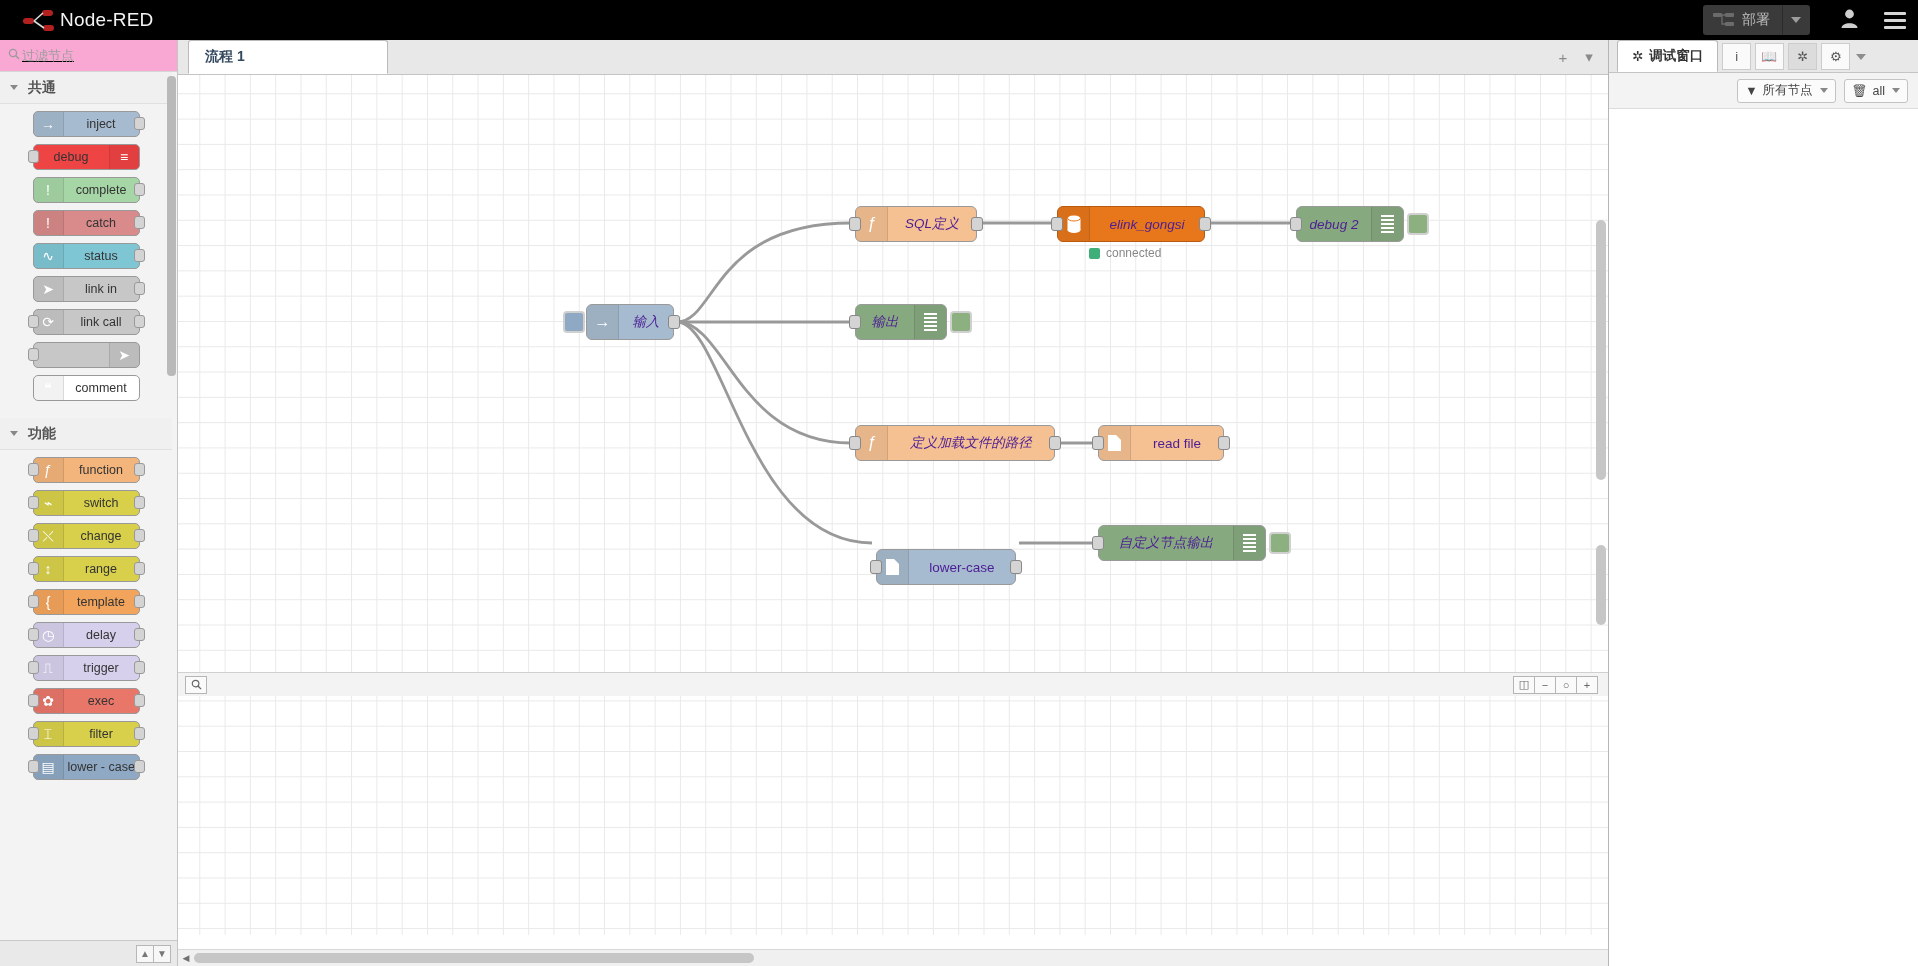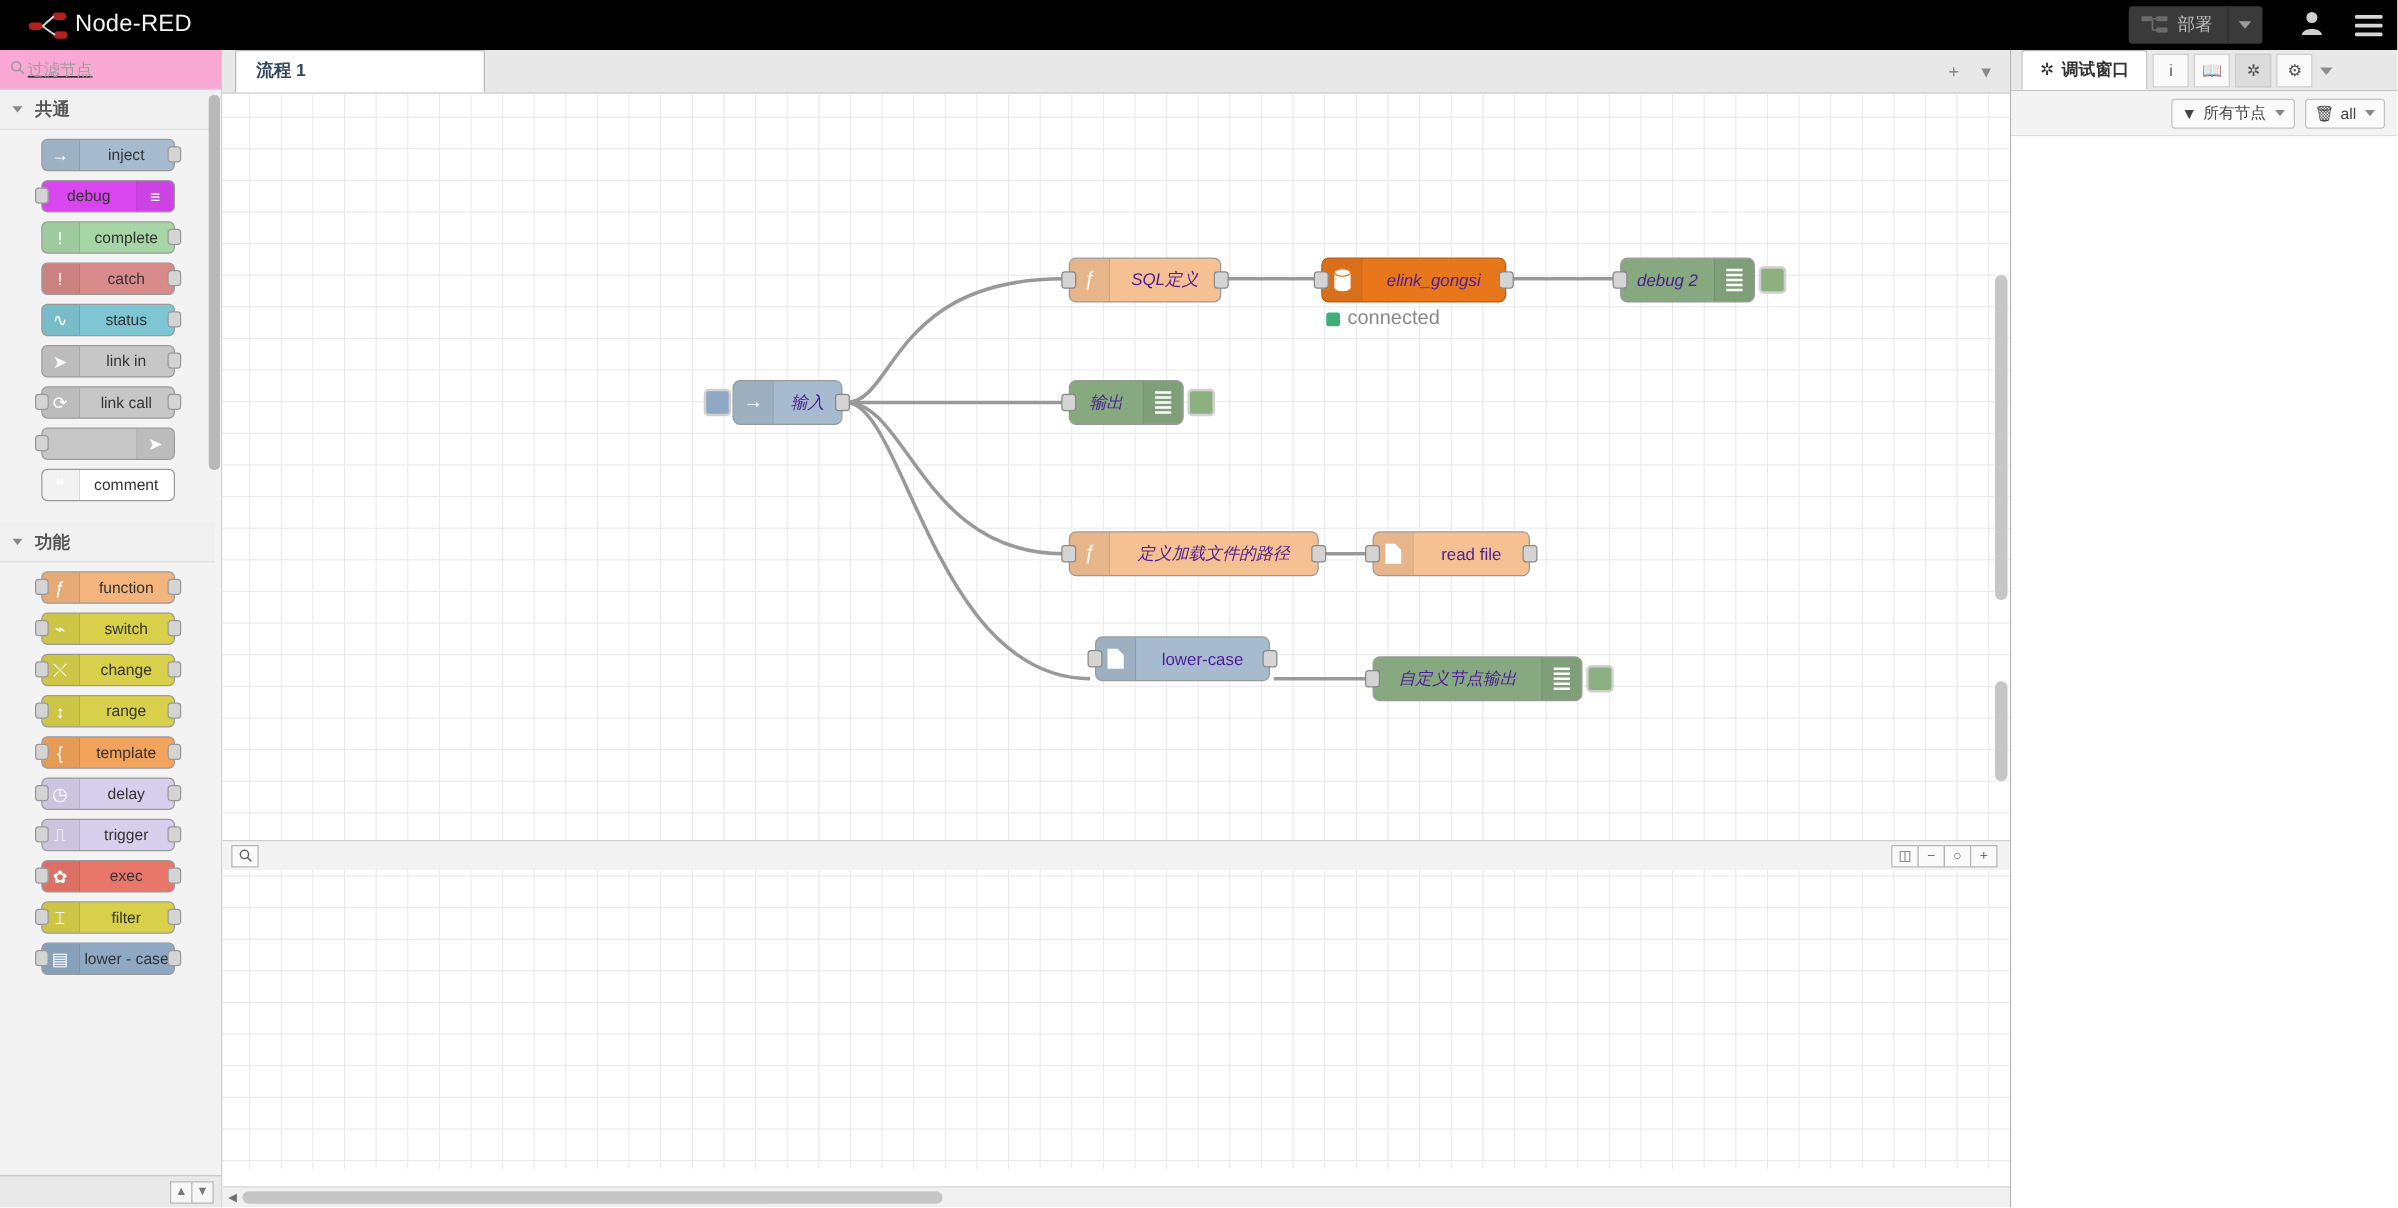--- a/index.html
+++ b/index.html
@@ -184,22 +184,23 @@
   }
   .n-port.in { left: -7px; }
   .n-port.out { right: -7px; }
   .n-btn {
     position: absolute; width: 22px; height: 22px; border: 2px solid #d0d0d0;
     border-radius: 4px; top: 50%; margin-top: -11px; background: #8cb07f; z-index: 6;
   }
   .n-btn.left { left: -24px; background: #8fa9c4; }
   .n-btn.right { right: -26px; }
   .n-status {
-    position: absolute; font-size: 16px; color: #888; display: flex; align-items: center;
+    position: absolute; font-size: 12px; color: #888; display: flex; align-items: center;
     white-space: nowrap;
+    padding-left: 28px;
   }
   .status-dot {
     width: 11px; height: 11px; border-radius: 2px; background: #3fae78; margin-right: 6px;
   }
   .bars { display: flex; flex-direction: column; gap: 2px; }
   .bars i { display: block; width: 13px; height: 2px; background: #fff; }
 
   
   #canvas-vscroll {
     position: absolute; right: 2px; top: 145px; width: 10px; height: 260px;
@@ -343,21 +344,21 @@
     <div class="cat-header">
       <span class="cat-chevron"></span>
       <span>共通</span>
     </div>
     <div class="cat-body" id="cat0">
         <div class="pal-node" style="background: rgb(166, 187, 207);">
           <div class="pal-icon">→</div>
           <div class="pal-label">inject</div>
           <span class="port out"></span>
         </div>
-        <div class="pal-node" style="background: #d946ef;">
+        <div class="pal-node" style="background: #ef4444;">
           <div class="pal-label">debug</div>
           <div class="pal-icon right">≡</div>
           <span class="port in"></span>
         </div>
         <div class="pal-node" style="background: rgb(166, 214, 166);">
           <div class="pal-icon">!</div>
           <div class="pal-label">complete</div>
           <span class="port out"></span>
         </div>
         <div class="pal-node" style="background: rgb(217, 138, 138);">
@@ -560,21 +561,21 @@
           <div class="node" style="left: 920px; top: 350px; width: 126px; background: rgb(245, 193, 147);">
             <div class="n-icon">
               <svg width="15" height="18" viewBox="0 0 15 18">
                 <path d="M1 1 H9 L14 6 V17 H1 Z" fill="#fff"></path>
               </svg>
             </div>
             <div class="n-label upright">read file</div>
             <span class="n-port in"></span>
             <span class="n-port out"></span>
           </div>
-          <div class="node" style="left: 698px; top: 434px; width: 140px; background: rgb(166, 187, 207);">
+          <div class="node" style="left: 698px; top: 474px; width: 140px; background: rgb(166, 187, 207);">
             <div class="n-icon">
               <svg width="15" height="18" viewBox="0 0 15 18">
                 <path d="M1 1 H9 L14 6 V17 H1 Z" fill="#fff"></path>
               </svg>
             </div>
             <div class="n-label upright">lower-case</div>
             <span class="n-port in"></span>
             <span class="n-port out"></span>
           </div>
           <div class="node" style="left: 920px; top: 450px; width: 168px; background: rgb(135, 169, 128);">

